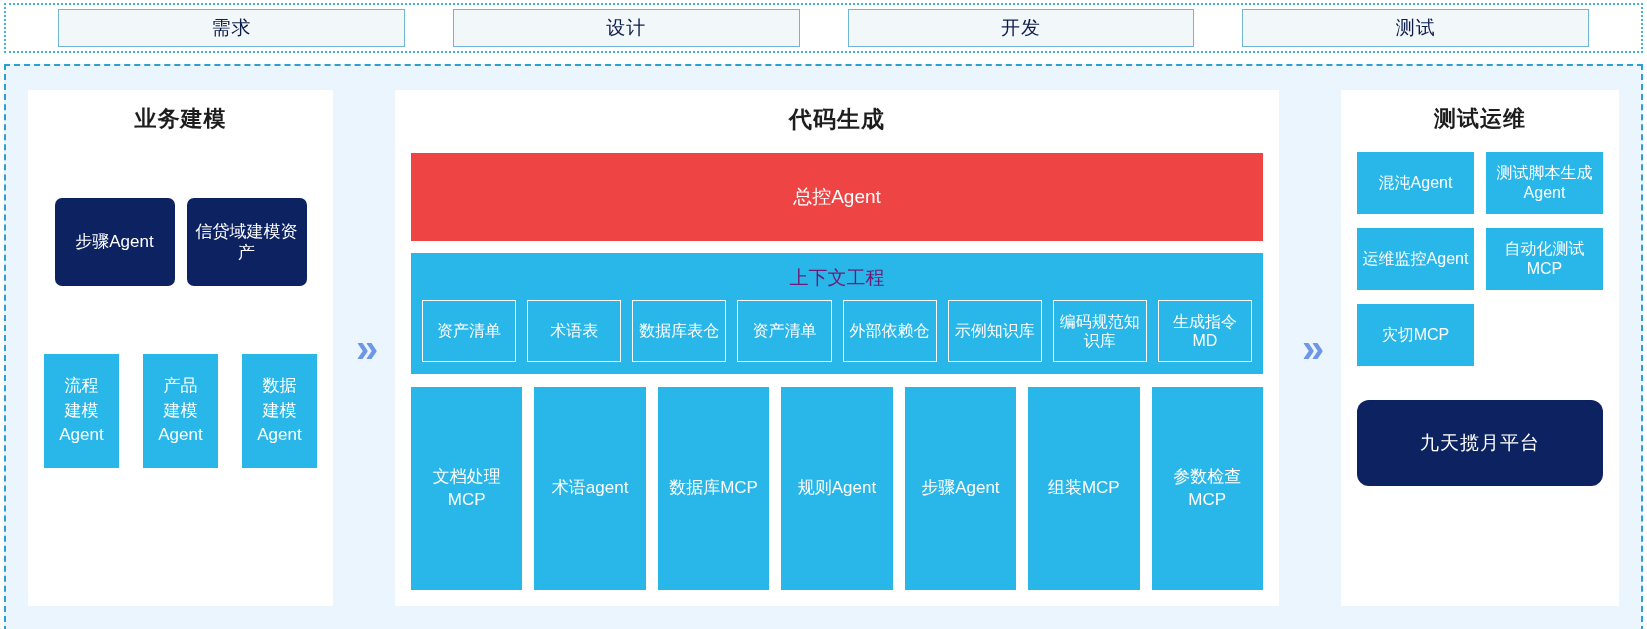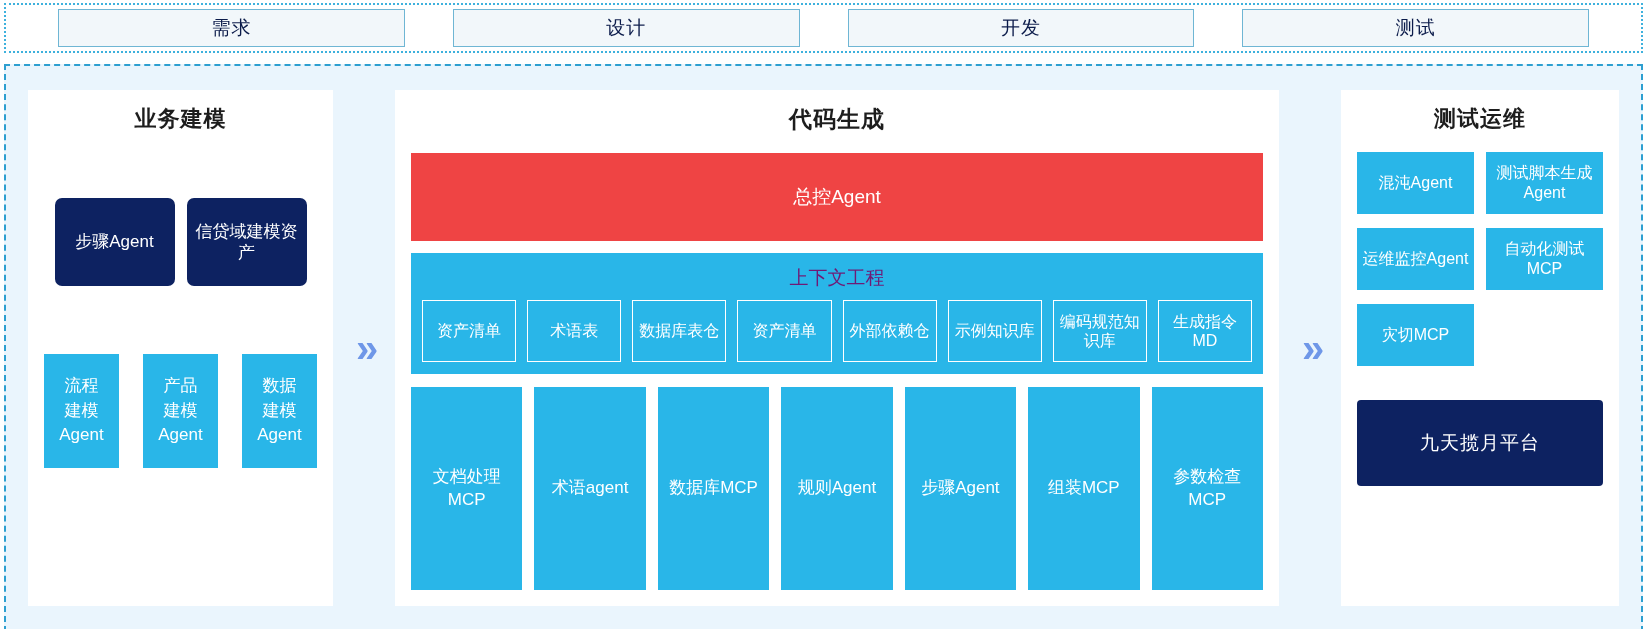--- a/index.html
+++ b/index.html
@@ -220,21 +220,21 @@
     align-items: center;
     justify-content: center;
     text-align: center;
     padding: 0 4px;
     box-sizing: border-box;
   }
   .platform-box {
     margin-top: 34px;
     height: 86px;
     background: #0d2261;
-    border-radius: 4px;
+    border-radius: 12px;
     color: #ffffff;
     font-size: 19px;
     display: flex;
     align-items: center;
     justify-content: center;
     letter-spacing: 1px;
   }
 </style>
 </head>
 <body>

